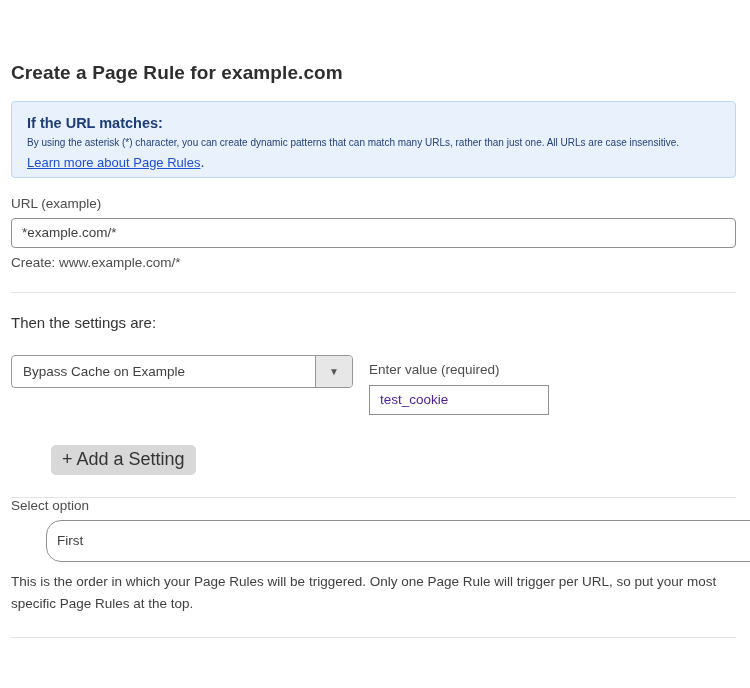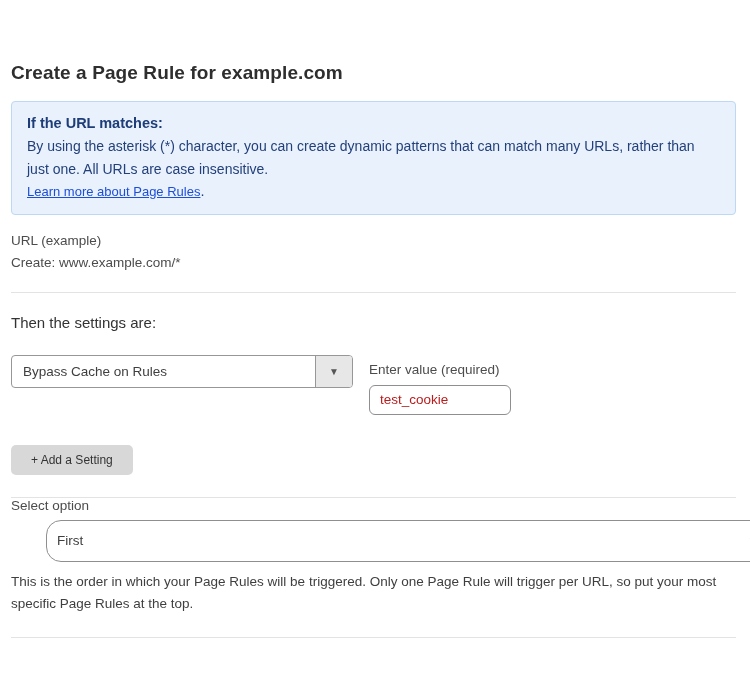--- a/index.html
+++ b/index.html
@@ -19,32 +19,32 @@
     color: #2e2e2e;
     margin-bottom: 17px;
     letter-spacing: 0.1px;
     margin-top: 48px;
   }
 
   .info-box {
     background: #e9f2fc;
     border: 1px solid #bcd8f4;
     border-radius: 4px;
-    padding: 10px 15px 12px 15px;
+    padding: 10px 15px 4px 15px;
     margin-bottom: 18px;
   }
   .info-box .info-heading {
     font-weight: bold;
     color: #1d3c78;
     font-size: 14.5px;
     line-height: 1.62;
   }
   .info-box .info-body {
     color: #24407c;
-    font-size: 14px;
+    font-size: 10px;
     line-height: 1.62;
     max-width: 700px;
   }
   .info-box a.info-link {
     color: #1d4ed8;
     text-decoration: underline;
     font-size: 13px;
     line-height: 1.62;
     cursor: pointer;
   }
@@ -118,43 +118,44 @@
     background: #e7e7e7;
     border-left: 1px solid #979797;
     display: flex;
     align-items: center;
     justify-content: center;
     color: #555;
     font-size: 10px;
   }
 
   .value-input {
-    width: 142px;
+    width: 180px;
     height: 30px;
     border: 1px solid #8f8f8f;
-    border-radius: 6px;
+    border-radius: 0;
     padding: 0 10px;
     font-size: 13.5px;
-    color: #b91c1c;
+    color: #4c1d95;
     font-family: "Liberation Sans", "DejaVu Sans", sans-serif;
     outline: none;
   }
   .value-col .field-label { margin-top: 7px; margin-bottom: 8px; }
 
   .btn {
     display: inline-flex;
     align-items: center;
     justify-content: center;
     height: 30px;
-    padding: 0 20px;
+    padding: 0 11px;
     border: none;
     border-radius: 5px;
-    font-size: 12px;
-    font-family: "Liberation Sans", "DejaVu Sans", sans-serif;
-    cursor: pointer;
+    font-size: 18px;
+    font-family: "Liberation Sans", "DejaVu Sans", sans-serif;
+    cursor: pointer;
+    margin-left: 40px;
   }
   .btn-grey { background: #d8d8d8; color: #333; }
 
   .add-setting-wrap { margin-top: 30px; }
 
   .order-select {
     position: relative;
     width: 100%;
     height: 42px;
     border: 1px solid #8f8f8f;
@@ -194,30 +195,31 @@
 
   <div class="info-box">
     <div class="info-heading">If the URL matches:</div>
     <div class="info-body">By using the asterisk (*) character, you can create dynamic patterns that can match many URLs, rather than just one. All URLs are case insensitive.</div>
     <div>
       <a class="info-link">Learn more about Page Rules</a><span class="info-link-suffix">.</span>
     </div>
   </div>
 
   <div class="field-label">URL (example)</div>
+  <input class="text-input" type="text" value="*example.com/*" style="">
   <div class="helper-text">Create: www.example.com/*</div>
 
   <hr class="divider">
 
   <div class="section-heading">Then the settings are:</div>
 
   <div class="settings-row">
     <div class="setting-col">
       <div class="select-box">
-        <div class="select-text">Bypass Cache on Rules</div>
+        <div class="select-text">Bypass Cache on Example</div>
         <div class="select-arrow-btn">
           <span>▼</span>
         </div>
       </div>
     </div>
     <div class="value-col">
       <div class="field-label">Enter value (required)</div>
       <input class="value-input" type="text" value="test_cookie" style="">
     </div>
   </div>

